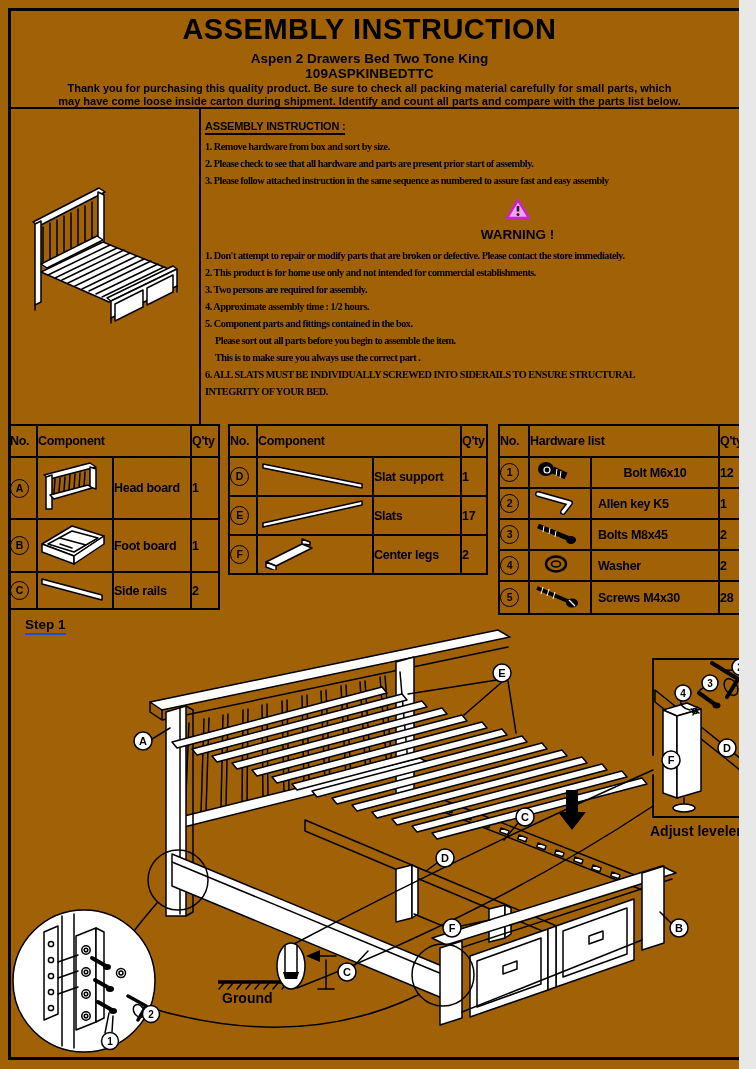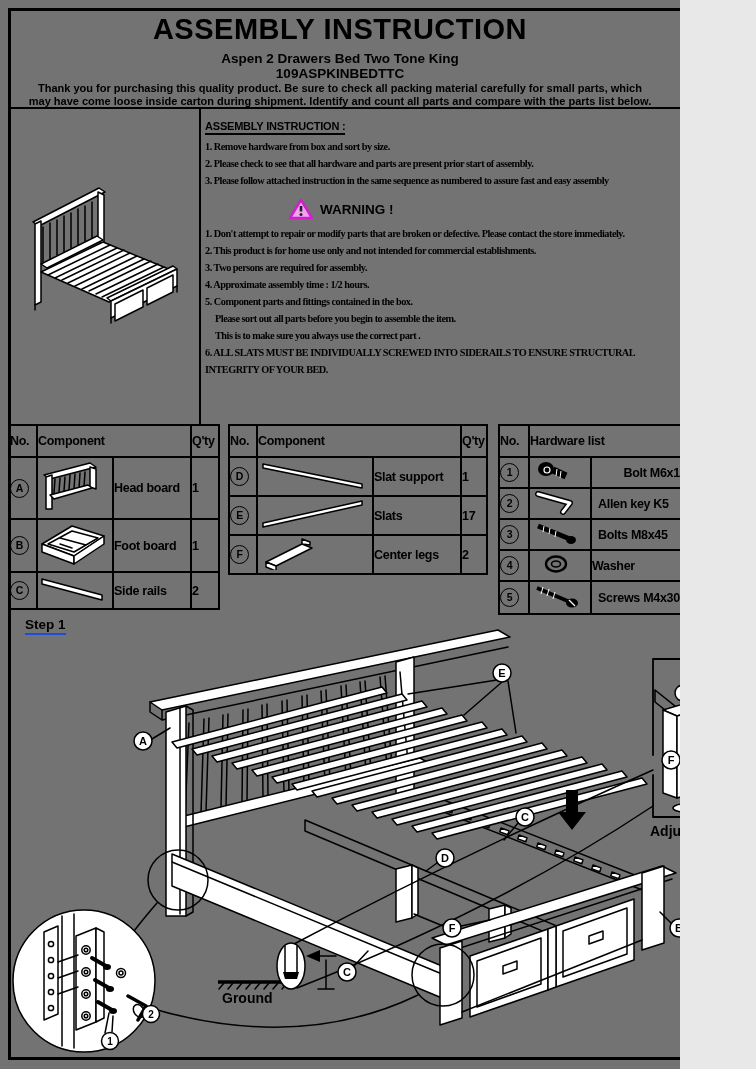--- a/index.html
+++ b/index.html
@@ -1,34 +1,34 @@
 <!DOCTYPE html>
 <html><head>
 <meta charset="utf-8">
 <style>
   html,body{margin:0;padding:0;background:#e8e8e8;}
-  #page{position:relative;width:680px;height:1069px;background:#737373;
+  #page{position:relative;width:739px;height:1069px;background:#a16207;
         font-family:"Liberation Sans",sans-serif;color:#000;font-weight:bold;overflow:hidden;}
   #frame{position:absolute;left:8px;top:8px;width:740px;height:1052px;
          border:3px solid #000;box-sizing:border-box;}
   .ctr{position:absolute;left:0;right:0;text-align:center;white-space:nowrap;}
   #title{top:13px;font-size:29px;letter-spacing:.5px;}
   #subtitle{top:51px;font-size:13.5px;}
   #model{top:66px;font-size:13.5px;}
   #note1{top:82px;font-size:11px;}
   #note2{top:95px;font-size:11px;}
   #hline{position:absolute;left:8px;top:107px;width:740px;height:2px;background:#000;}
   #vline{position:absolute;left:199px;top:107px;width:2px;height:318px;background:#000;}
   #thumb{position:absolute;left:25px;top:150px;}
   #instr{position:absolute;left:205px;top:116px;width:541px;}
   .txt{font-size:10.3px;letter-spacing:-0.5px;line-height:17px;white-space:nowrap;font-family:Liberation Serif, serif;}
   .indent{padding-left:10px;}
   #instrHead{display:inline-block;border-bottom:2px solid #000;padding-bottom:1px;margin-bottom:3px;
              font-size:11px;letter-spacing:-0.2px;}
-  #warnRow{display:flex;align-items:center;gap:7px;margin:9px 0 5px 84px;}
+  #warnRow{display:flex;align-items:center;gap:7px;margin:9px 0 5px 84px;flex-direction:column;}
   #warnLabel{font-size:13.5px;}
   table.ptable{position:absolute;border-collapse:collapse;table-layout:fixed;}
   table.ptable td{border:2px solid #000;text-align:left;vertical-align:middle;
                   font-size:12.5px;letter-spacing:-0.3px;padding:0;overflow:hidden;}
   .circ{display:inline-flex;width:17px;height:17px;border:1.7px solid #000;border-radius:50%;
         align-items:center;justify-content:center;font-size:10.5px;line-height:1;}
   #t1{left:8px;top:424px;width:210px;}
   #t2{left:228px;top:424px;width:258px;}
   #t3{left:498px;top:424px;width:250px;}
   #step1{position:absolute;left:25px;top:617px;font-size:13.5px;}
@@ -243,21 +243,21 @@
             </svg></td>
       <td style="text-align:left;padding-left:6px">Bolts M8x45</td>
       <td>2</td>
     </tr>
     <tr style="height:29px">
       <td><span class="circ">4</span></td>
       <td><svg width="52" height="26" viewBox="0 0 52 26">
         <ellipse cx="26" cy="13" rx="10" ry="7.5" fill="none" stroke="#000" stroke-width="2.4"></ellipse>
         <ellipse cx="26" cy="13" rx="4.5" ry="3" fill="none" stroke="#000" stroke-width="1.6"></ellipse>
             </svg></td>
-      <td style="text-align:left;">Washer</td>
+      <td style="text-align:left;padding-left:6px">Washer</td>
       <td>2</td>
     </tr>
     <tr style="height:31px">
       <td><span class="circ">5</span></td>
       <td><svg width="52" height="28" viewBox="0 0 52 28">
         <line x1="7" y1="6" x2="40" y2="20" stroke="#000" stroke-width="3.6"></line>
         <ellipse cx="42" cy="21" rx="6" ry="4.5" fill="#000"></ellipse>
               <line x1="39" y1="18" x2="45" y2="24" stroke="#fff" stroke-width="1.2"></line>
         <line x1="13" y1="5" x2="11" y2="12" stroke="#fff" stroke-width="1"></line>
               <line x1="19" y1="7" x2="17" y2="14" stroke="#fff" stroke-width="1"></line>

